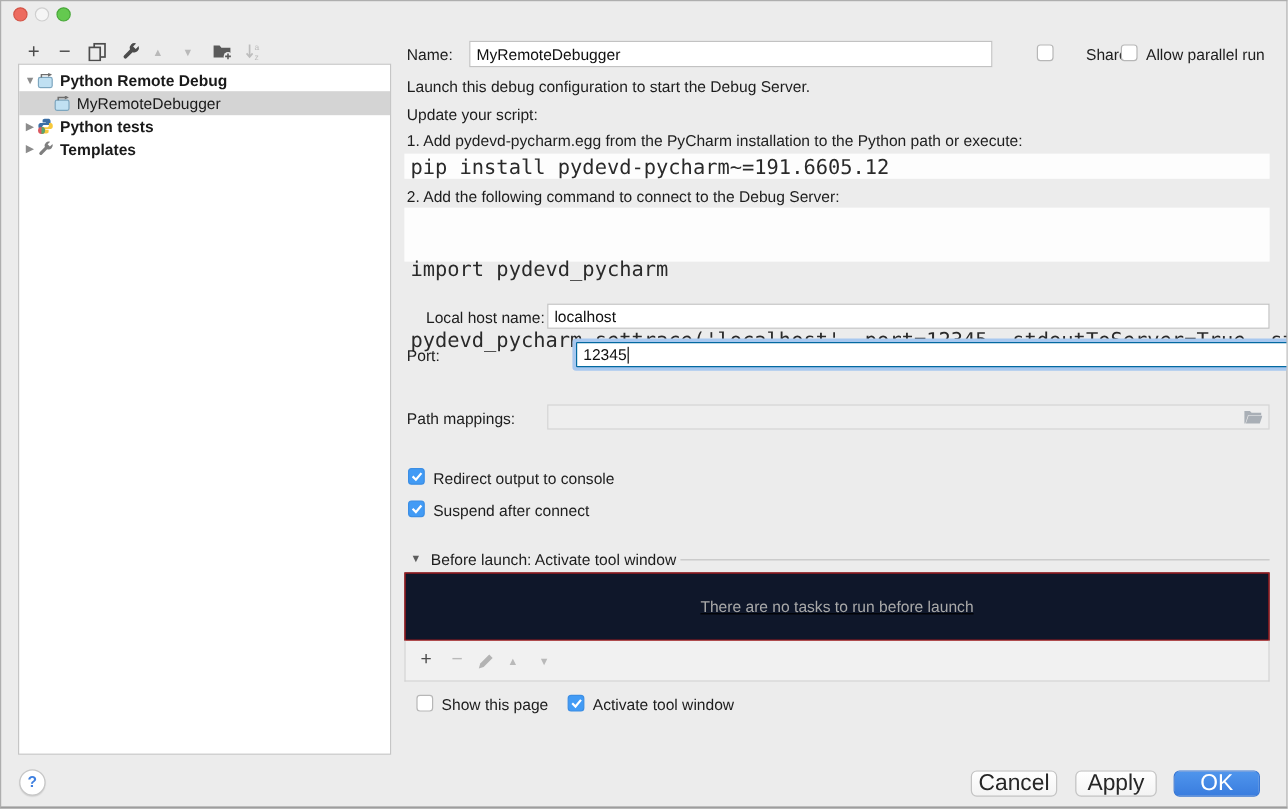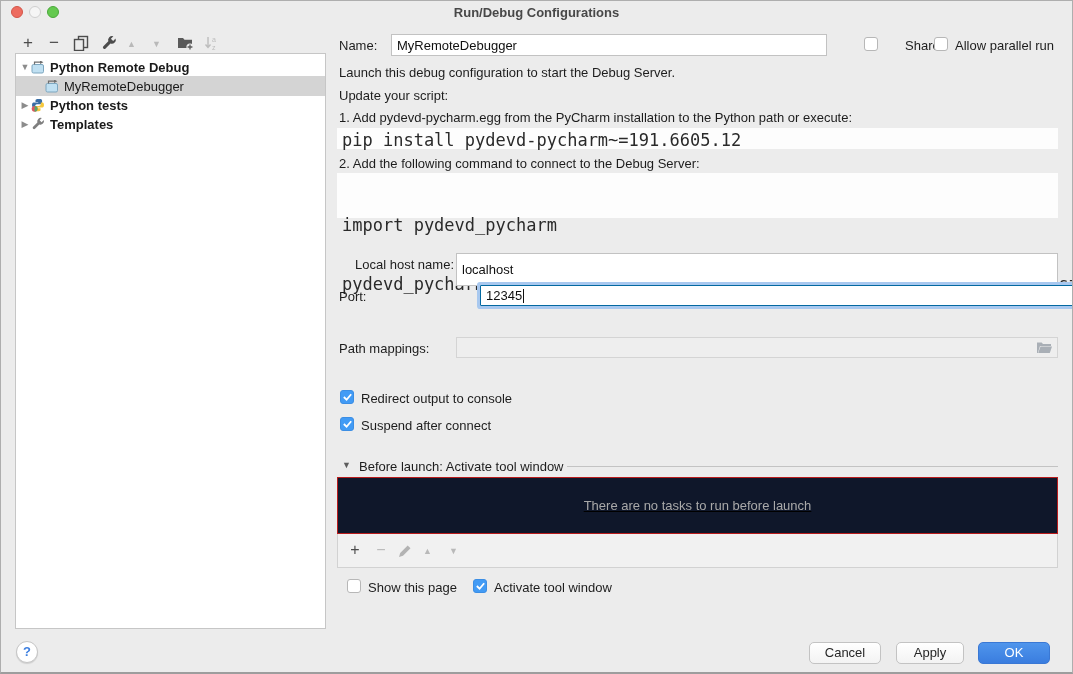--- a/index.html
+++ b/index.html
@@ -42,42 +42,41 @@
 
   .cbox { width:14px; height:14px; border-radius:3px; background:#fff; border:1px solid #b7b7b7; }
   .cbox.on { background:#429bf5; border-color:#3c8ee4; }
   .cbox svg { display:block; margin:1px auto 0; }
 
   .panel { background:#0f172a; border:1px solid #b91c1c;text-decoration:underline; }
   .empty-txt { font-size:13px; color:#a9a9a9; }
   .strip { background:#f1f1f1; border:1px solid #d2d2d2; border-top:none; }
 
   .btn {
-    position:absolute; height:22px; border-radius:5px; font-size:13px;
+    position:absolute; height:22px; border-radius:5px; font-size:19px;
     background:linear-gradient(#ffffff,#f3f3f3); border:1px solid #c3c3c3;
     color:#262626; text-align:center; line-height:20px; cursor:default;
   }
   .btn.primary { background:linear-gradient(#4f95ec,#3a7ddf); border-color:#3a78d4; color:#fff; }
   .help-btn {
     width:22px; height:22px; border-radius:50%; background:#fff; border:1px solid #c6c6c6;
     color:#3f80e0; font-size:13px; font-weight:bold; text-align:center; line-height:20px;
     box-shadow:0 1px 1px rgba(0,0,0,.12);
   }
   .hline { background:#c3c3c3; height:1px; }
 </style>
 </head>
 <body>
 
 <div class="window">
 
   <div class="abs" style="left:0;top:0;width:100%;height:22px;">
     <div class="abs tl red" style="left:10px;top:5px;"></div>
     <div class="abs tl gray" style="left:28px;top:5px;"></div>
     <div class="abs tl green" style="left:46px;top:5px;"></div>
-    <div class="abs title" style="left:0;right:0;top:4px;text-align:center;">Run/Debug Configurations</div>
   </div>
 
   <div class="abs tb-ico" style="left:19px;top:35px;width:16px;font-size:17px;"><span>+</span></div>
   <div class="abs tb-ico" style="left:45px;top:35px;width:16px;font-size:17px;"><span>−</span></div>
   <div class="abs" style="left:72px;top:34px;">
     <svg width="16" height="16" viewBox="0 0 16 16">
       <rect x="5.5" y="1.5" width="9" height="11" fill="none" stroke="#4c4c4c" stroke-width="1.4"></rect>
       <rect x="1.5" y="4.5" width="9" height="11" fill="#ececec" stroke="#4c4c4c" stroke-width="1.4"></rect>
     </svg>
   </div>
@@ -151,21 +150,21 @@
   <div class="abs lbl" style="left:338px;top:87px;">Update your script:</div>
   <div class="abs lbl" style="left:338px;top:109px;">1. Add pydevd-pycharm.egg from the PyCharm installation to the Python path or execute:</div>
   <div class="abs codebox" style="left:336px;top:127px;width:721px;height:21px;padding:2px 5px;">pip install pydevd-pycharm~=191.6605.12</div>
   <div class="abs lbl" style="left:338px;top:155px;">2. Add the following command to connect to the Debug Server:</div>
   <div class="abs codebox" style="left:336px;top:172px;width:721px;height:45px;padding:3px 5px;">
     <div style="line-height:19px;">import pydevd_pycharm</div>
     <div style="line-height:19px;">pydevd_pycharm.settrace('localhost', port=12345, stdoutToServer=True, stderrToServer=True)</div>
   </div>
 
   <div class="abs lbl" style="left:338px;top:256px;margin-left:16px;">Local host name:</div>
-  <input class="abs field" style="left: 455px; top: 252px; width: 602px; height: 33px;" value="localhost">
+  <input class="abs field" style="left: 455px; top: 252px; width: 602px; height: 21px;" value="localhost">
 
   <div class="abs lbl" style="left:338px;top:288px;">Port:</div>
   <div class="abs fieldbox focus" style="left:455px;top:284px;width:602px;height:21px;">
     <span>12345</span>
       <span class="caret"></span>
   </div>
 
   <div class="abs lbl" style="left:338px;top:340px;">Path mappings:</div>
   <div class="abs fieldbox dim" style="left:455px;top:336px;width:602px;height:21px;">
     <span style="flex:1;"></span>

